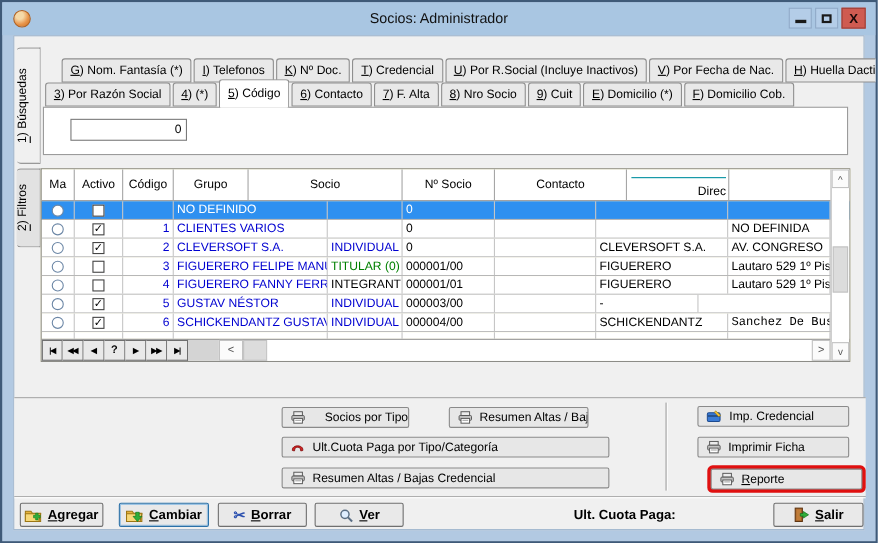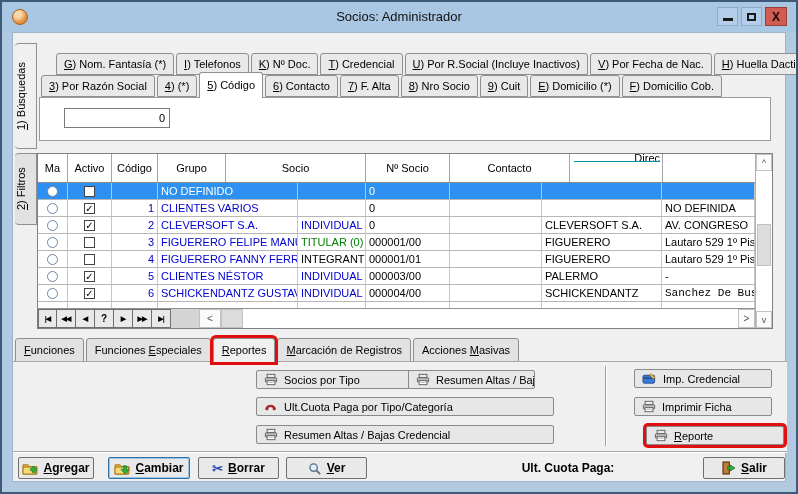--- a/index.html
+++ b/index.html
@@ -48,21 +48,21 @@
   .code-input { position:absolute; left:24px; top:10px; width:106px; height:20px;
                 border:1px solid #7a7a7a; text-align:right; padding-right:4px;
                 font-family:"Liberation Sans", sans-serif; font-size:11px; }
 
   
   .grid-frame { position:absolute; left:24px; top:120px; width:736px; height:176px;
                 background:#fef9c3; border:1px solid #808080; }
   .grid-header { display:flex; height:29px; border-bottom:1px solid #8c8c8c; background:#fff; }
   .gh-cell { border-right:1px solid #a6a6a6; display:flex; align-items:center; justify-content:center;
              overflow:hidden; white-space:nowrap; flex:none; }
-  .gh-dir { position:relative; justify-content:flex-end; align-items:flex-end; padding:2px 2px 18px 0; }
+  .gh-dir { position:relative; justify-content:flex-end; align-items:flex-end; padding:2px 2px 2px 0; }
   .gh-line { position:absolute; left:4px; right:2px; top:7px; height:1px; background:#0090a0; }
   .grid-rows { position:relative; }
   .g-row { display:flex; height:17px; border-bottom:1px solid #b7b7b7; background:#fff; cursor:pointer; }
   .g-row.sel { background:#2e90f0; color:#fff; }
   .g-row.filler { height:6px; border-bottom:none; }
   .g-cell { border-right:1px solid #c6c6c6; overflow:hidden; white-space:nowrap;
             line-height:16px; padding:0 3px; flex:none; }
   .g-center { display:flex; align-items:center; justify-content:center; padding:0; }
   .radio { width:11px; height:11px; border:1px solid #6c87a6; border-radius:50%; background:#fff; }
   .chk { width:11px; height:11px; border:1px solid #444; background:#fff; font-size:10px;
@@ -259,25 +259,24 @@
             <div class="g-cell" style="width: 93px;">Lautaro 529 1º Pis</div>
           </div>
           <div class="g-row">
             <div class="g-cell g-center" style="width: 30px;">
               <span class="radio"></span>
             </div>
             <div class="g-cell g-center" style="width: 44px;">
               <span class="chk">✓</span>
             </div>
             <div class="g-cell" style="width: 46px; text-align: right; color: rgb(0, 0, 208);">5</div>
-            <div class="g-cell" style="width: 140px; color: rgb(0, 0, 208);">CLIENTES NÉSTOR</div>
+            <div class="g-cell" style="width: 140px; color: rgb(0, 0, 208);">GUSTAV NÉSTOR</div>
             <div class="g-cell" style="width: 68px; text-align: right; color: rgb(0, 0, 208);">INDIVIDUAL</div>
             <div class="g-cell" style="width: 84px;">000003/00</div>
             <div class="g-cell" style="width: 92px;"></div>
-            <div class="g-cell" style="width: 120px;">PALERMO</div>
             <div class="g-cell" style="width: 93px;">-</div>
           </div>
           <div class="g-row">
             <div class="g-cell g-center" style="width: 30px;">
               <span class="radio"></span>
             </div>
             <div class="g-cell g-center" style="width: 44px;">
               <span class="chk">✓</span>
             </div>
             <div class="g-cell" style="width: 46px; text-align: right; color: rgb(0, 0, 208);">6</div>
@@ -318,30 +317,23 @@
         <span class="hs-btn hs-right">&gt;</span>
       </div>
 
       <div class="vscroll">
         <span class="vs-btn vs-up">^</span>
         <span class="vs-thumb"></span>
         <span class="vs-btn vs-down">v</span>
       </div>
     </div>
 
-    <div class="btabs" id="btabs">
-        <div class="btab"><u>F</u>unciones</div>
-        <div class="btab">Funciones <u>E</u>speciales</div>
-        <div class="btab sel hl"><u>R</u>eportes</div>
-        <div class="btab"><u>M</u>arcación de Registros</div>
-        <div class="btab">Acciones <u>M</u>asivas</div>
-      </div>
 
     <div class="bpanel" id="bpanel">
-        <div class="rep-btn" style="left: 243px; top: 8px; width: 162px;">
+        <div class="rep-btn" style="left: 243px; top: 8px; width: 116px; justify-content: space-between;">
           <span class="ico">
             <svg width="14" height="13" viewBox="0 0 16 15">
               <rect x="3.5" y="1.5" width="9" height="4" fill="#ececec" stroke="#555"></rect>
               <rect x="1.5" y="5.5" width="13" height="5" rx="1" fill="#c4c4c4" stroke="#555"></rect>
               <rect x="3.5" y="8.5" width="9" height="5" fill="#fff" stroke="#555"></rect>
               <line x1="5" y1="10.5" x2="11" y2="10.5" stroke="#999"></line>
             </svg>
           </span>
           <span>Socios por Tipo</span>
         </div>

